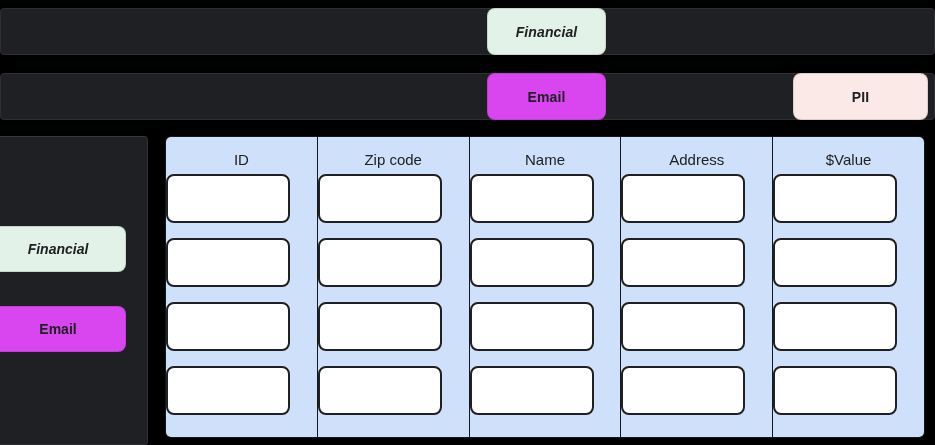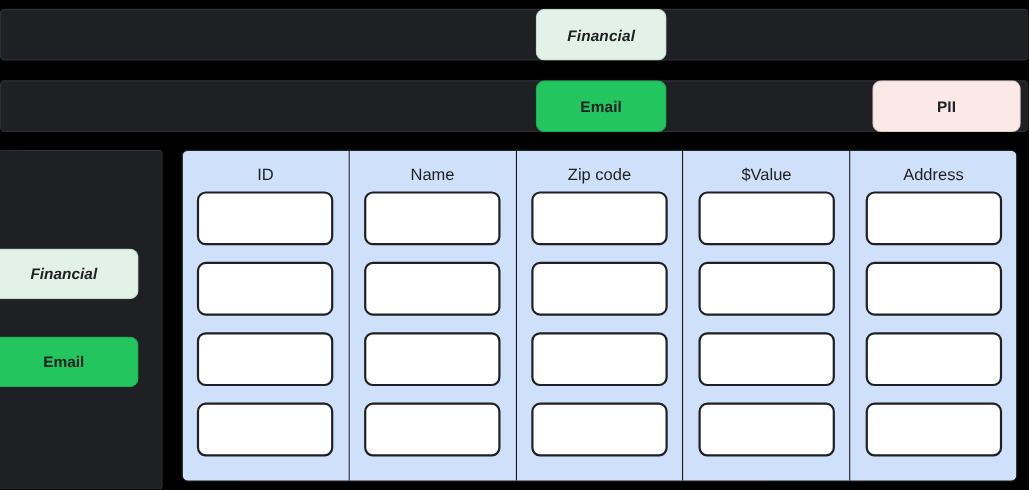--- a/index.html
+++ b/index.html
@@ -41,21 +41,21 @@
     align-items: center;
     justify-content: center;
     font-size: 14px;
     font-weight: bold;
     color: #202124;
     letter-spacing: 0.1px;
     white-space: nowrap;
     overflow: hidden;
   }
   .tag-financial { background: #e3f2e8; font-style: italic; }
-  .tag-email     { background: #22c55e; }
+  .tag-email     { background: #d946ef; }
   .tag-pii       { background: #fbe9e7; }
 
   
   #sidebar {
     position: absolute;
     left: 0;
     top: 136px;
     width: 148px;
     height: 309px;
     background: #1f2023;
@@ -96,21 +96,20 @@
     box-sizing: border-box;
     background: #0f1012;
   }
   .col {
     flex: 1 1 0;
     background: #cfe0fa;
     border-right: 1px solid #16181c;
     box-sizing: border-box;
     display: flex;
     flex-direction: column;
-    align-items: center;
     padding-top: 9px;
   }
   .col:last-child { border-right: none; }
   .col-header {
     font-size: 15px;
     color: #202124;
     font-weight: normal;
     height: 28px;
     line-height: 28px;
     text-align: center;
@@ -150,46 +149,46 @@
 
     <div class="col">
       <div class="col-header">ID</div>
       <div class="cell"></div>
       <div class="cell"></div>
       <div class="cell"></div>
       <div class="cell"></div>
     </div>
 
     <div class="col">
+      <div class="col-header">Zip code</div>
+      <div class="cell"></div>
+      <div class="cell"></div>
+      <div class="cell"></div>
+      <div class="cell"></div>
+    </div>
+
+    <div class="col">
       <div class="col-header">Name</div>
       <div class="cell"></div>
       <div class="cell"></div>
       <div class="cell"></div>
       <div class="cell"></div>
     </div>
 
     <div class="col">
-      <div class="col-header">Zip code</div>
+      <div class="col-header">Address</div>
       <div class="cell"></div>
       <div class="cell"></div>
       <div class="cell"></div>
       <div class="cell"></div>
     </div>
 
     <div class="col">
       <div class="col-header">$Value</div>
       <div class="cell"></div>
       <div class="cell"></div>
       <div class="cell"></div>
       <div class="cell"></div>
     </div>
 
-    <div class="col">
-      <div class="col-header">Address</div>
-      <div class="cell"></div>
-      <div class="cell"></div>
-      <div class="cell"></div>
-      <div class="cell"></div>
-    </div>
-
   </div>
 
 </div>
 
 </body></html>

